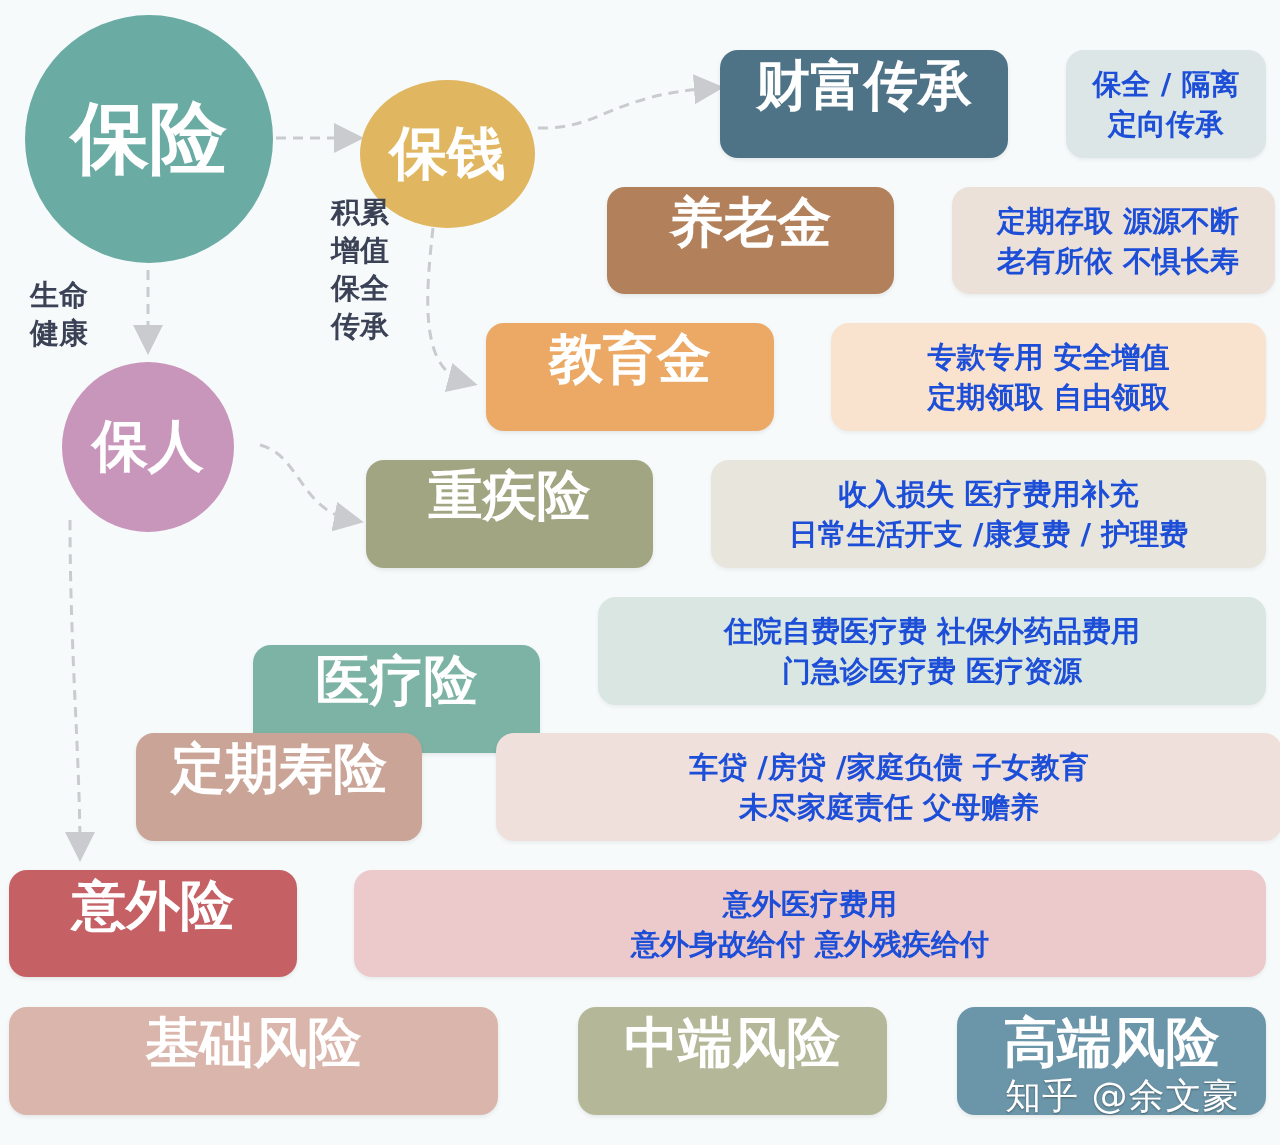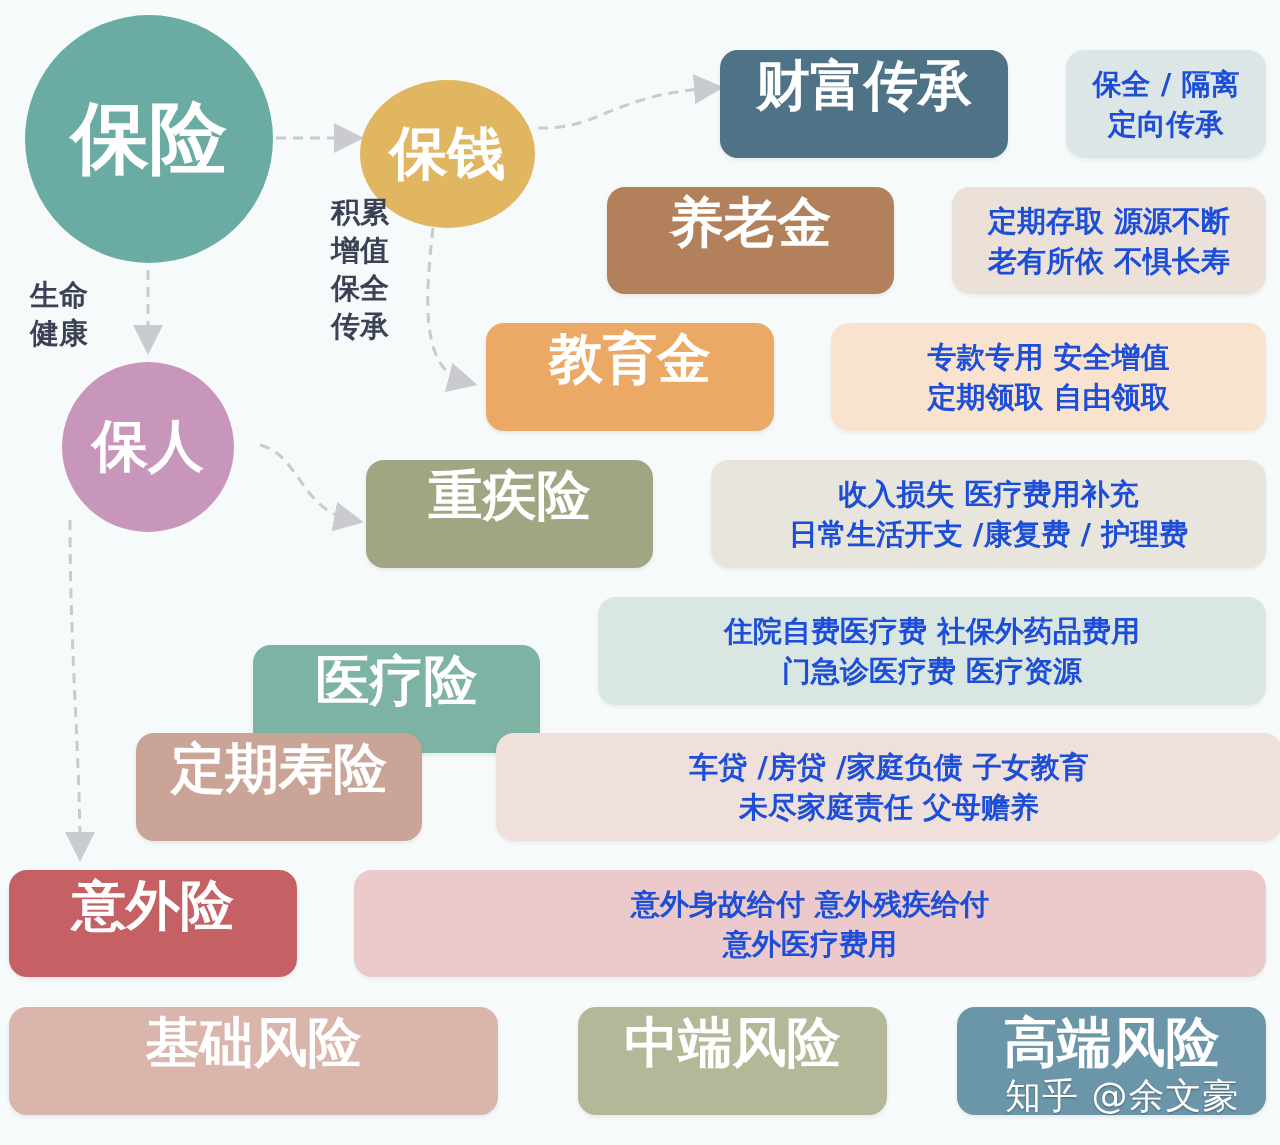--- a/index.html
+++ b/index.html
@@ -85,21 +85,21 @@
   <span>财富传承</span>
 </div>
 <div class="desc" style="left:1066px;top:50px;width:200px;height:108px;background:#dde6e6;">
   <span>保全 / 隔离</span>
   <span>定向传承</span>
 </div>
 
 <div class="box" style="left:607px;top:187px;width:287px;height:107px;background:#b2805a;font-size:54px;">
   <span>养老金</span>
 </div>
-<div class="desc" style="left:952px;top:187px;width:314px;height:107px;background:#ebe1d9;">
+<div class="desc" style="left:952px;top:187px;width:314px;height:107px;background:#ebe1d9;padding-left:9px;">
   <span>定期存取 源源不断</span>
   <span>老有所依 不惧长寿</span>
 </div>
 
 <div class="box" style="left:486px;top:323px;width:288px;height:108px;background:#eba965;font-size:54px;">
   <span>教育金</span>
 </div>
 <div class="desc" style="left:831px;top:323px;width:435px;height:108px;background:#f9e3cf;">
   <span>专款专用 安全增值</span>
   <span>定期领取 自由领取</span>
@@ -126,22 +126,22 @@
 </div>
 <div class="desc" style="left:496px;top:733px;width:786px;height:108px;background:#f0e0db;">
   <span>车贷 /房贷 /家庭负债 子女教育</span>
   <span>未尽家庭责任  父母赡养</span>
 </div>
 
 <div class="box" style="left:9px;top:870px;width:288px;height:107px;background:#c56165;font-size:54px;">
   <span>意外险</span>
 </div>
 <div class="desc" style="left:354px;top:870px;width:912px;height:107px;background:#eccacb;">
+  <span>意外医疗费用</span>
   <span>意外身故给付 意外残疾给付</span>
-  <span>意外医疗费用</span>
 </div>
 
 <div class="box" style="left:9px;top:1007px;width:489px;height:108px;background:#d9b5ab;font-size:54px;">
   <span>基础风险</span>
 </div>
 <div class="box" style="left:578px;top:1007px;width:309px;height:108px;background:#b4b898;font-size:54px;">
   <span>中端风险</span>
 </div>
 <div class="box" style="left:957px;top:1007px;width:309px;height:108px;background:#6b95a8;font-size:54px;">
   <span>高端风险</span>

